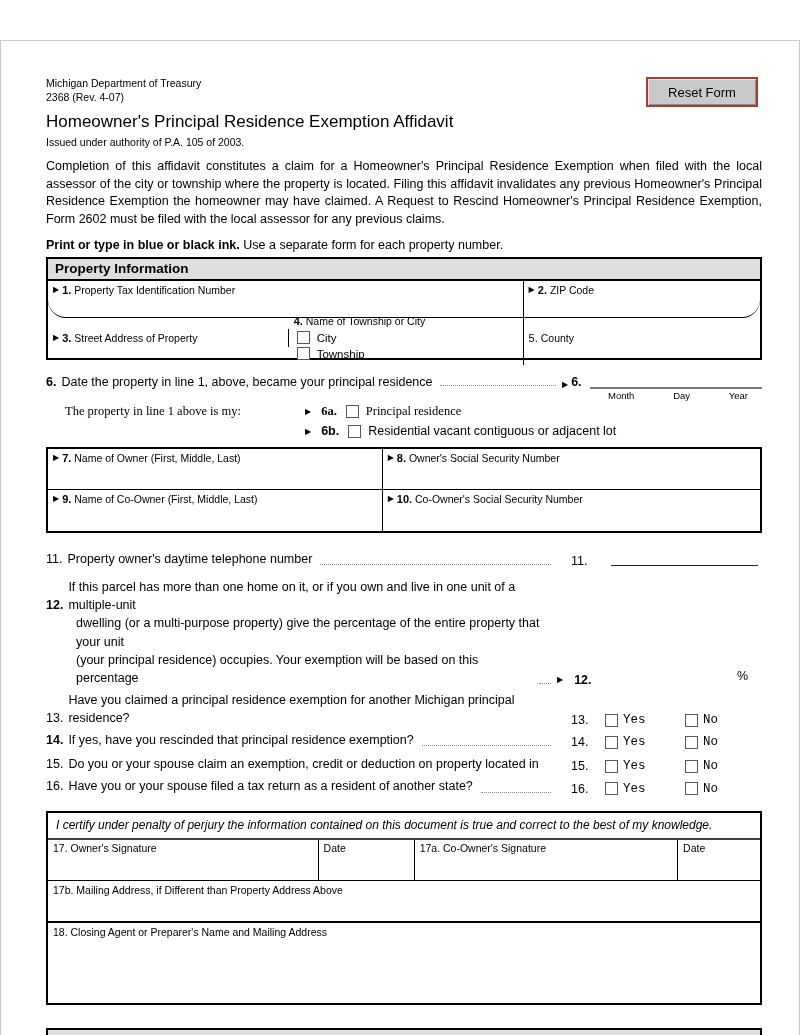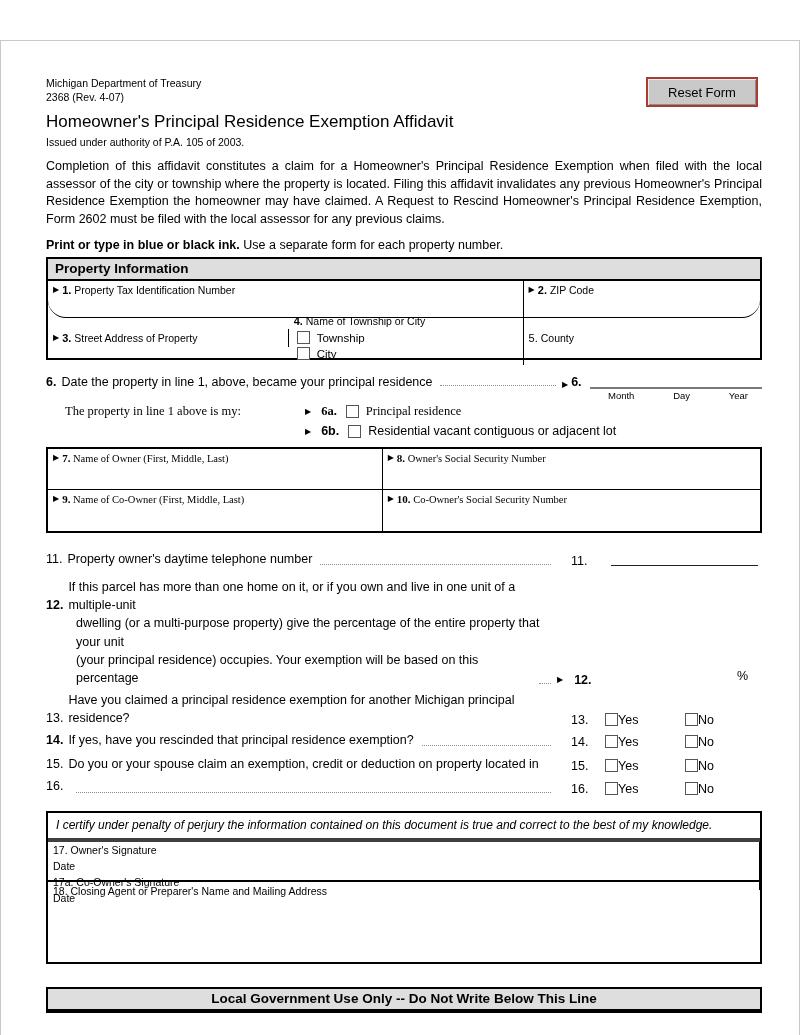--- a/index.html
+++ b/index.html
@@ -63,47 +63,47 @@
   .l6-subtext { margin-left:19px; width:240px; }
   .l6-opt { display:flex; align-items:center; gap:7px; }
   .l6-optnum { font-weight:bold; margin-right:2px; }
   .l6-row2 { display:flex; margin-top:5px; }
   .l6-spacer { width:259px; }
 
   
   .own { margin-top:9px; }
   .own-row { display:flex; height:41px; }
   .own-row.first { border-bottom:1px solid #000; }
-  .own-cell { padding:3px 5px; font-size:10.5px;font-family:Liberation Serif, serif; }
+  .own-cell { padding:3px 5px; font-size:10.5px; }
   .own-cell .num { font-weight:bold; font-size:11px; }
   .w47 { flex:0 0 47%; }
 
   
   .qblock { margin-top:17px; font-size:12.5px; }
   .q-row { display:flex; align-items:flex-end; }
   .q-left { flex:1; }
   .q-line { display:flex; align-items:flex-end; line-height:1.45; }
   .q-num { margin-right:5px; }
   .q-num.b { font-weight:bold; }
   .q-indent { padding-left:30px; }
   .q-ans { width:205px; display:flex; align-items:flex-end; }
   .ans-num { padding-left:14px; width:48px; }
   .ans-num.b { font-weight:bold; padding-left:8px; }
   .ansline { flex:1; border-bottom:1px solid #222; margin:0 4px 2px 6px; height:12px; }
   .pct-wrap { position:relative; flex:1; margin:0 4px 2px 6px; }
   .pct-sign { position:absolute; right:10px; top:-16px; font-size:12.5px; }
   .pct-line { border-bottom:1px solid #222; height:12px; }
-  .yn { display:flex; align-items:flex-start; width:80px; }
+  .yn { display:flex; align-items:center; gap:5px; width:80px;font-family:Liberation Mono, monospace; }
   .yn.no { width:auto; }
   .mt4 { margin-top:4px; } .mt6 { margin-top:6px; } .mt10 { margin-top:10px; }
 
   
   .cert { margin-top:15px; }
   .cert-statement { font-style:italic; font-size:12px; padding:5px 8px 6px 8px; }
-  .sig-row { display:flex; border-top:4px solid #404040; height:42px;flex-direction:column; }
+  .sig-row { display:flex; border-top:2px solid #404040; height:42px; }
   .sig-cell { padding:2px 5px; font-size:10.5px; }
   .sw1 { flex:0 0 38%; } .sw2 { flex:0 0 13.5%; } .sw3 { flex:0 0 37%; }
   .addr-row { border-top:1px solid #000; height:41px; padding:3px 5px; font-size:10.5px; }
   .agent-row { border-top:2px solid #000; height:82px; padding:3px 5px; font-size:10.5px; }
 
   
   .lg { margin-top:23px; }
   .b { font-weight:bold; }
 </style>
 </head>
@@ -143,25 +143,25 @@
       <div class="pi-cell w33a brd-r">
         <span class="arrow">▶</span><span class="num">3.</span>
         <span>Street Address of Property</span>
       </div>
       <div class="pi-cell w33b brd-r">
         <span class="num">4.</span>
         <span>Name of Township or City</span>
         <div class="cb-stack">
           <div class="cb-line">
             <span class="cbox"></span>
-            <span>Township</span>
+            <span>City</span>
           </div>
           <div class="cb-line">
             <span class="cbox"></span>
-            <span>City</span>
+            <span>Township</span>
           </div>
         </div>
       </div>
       <div class="pi-cell flex1">
         <span class="num" style="font-weight:normal">5.</span>
         <span>County</span>
       </div>
     </div>
   </div>
 
@@ -324,20 +324,21 @@
             <span class="cbox"></span>
             <span>No</span>
           </span>
       </div>
     </div>
 
     <div class="q-row mt4">
       <div class="q-left">
         <div class="q-line">
           <span class="q-num">16.</span>
+          <span>Have you or your spouse filed a tax return as a resident of another state?</span>
           <span class="leader"></span>
         </div>
       </div>
       <div class="q-ans">
         <span class="ans-num">16.</span>
         <span class="yn">
             <span class="cbox"></span>
             <span>Yes</span>
           </span>
         <span class="yn no">
@@ -349,20 +350,21 @@
   </div>
 
   <div class="box cert">
     <div class="cert-statement">I certify under penalty of perjury the information contained on this document is true and correct to the best of my knowledge.</div>
     <div class="sig-row">
       <div class="sig-cell sw1 brd-r">17. Owner's Signature</div>
       <div class="sig-cell sw2 brd-r">Date</div>
       <div class="sig-cell sw3 brd-r">17a. Co-Owner's Signature</div>
       <div class="sig-cell flex1">Date</div>
     </div>
+    <div class="addr-row">17b. Mailing Address, if Different than Property Address Above</div>
     <div class="agent-row">18. Closing Agent or Preparer's Name and Mailing Address</div>
   </div>
 
   <div class="box lg">
     <div class="sec-head center">Local Government Use Only -- Do Not Write Below This Line</div>
 
   </div>
 
 </div>
 

